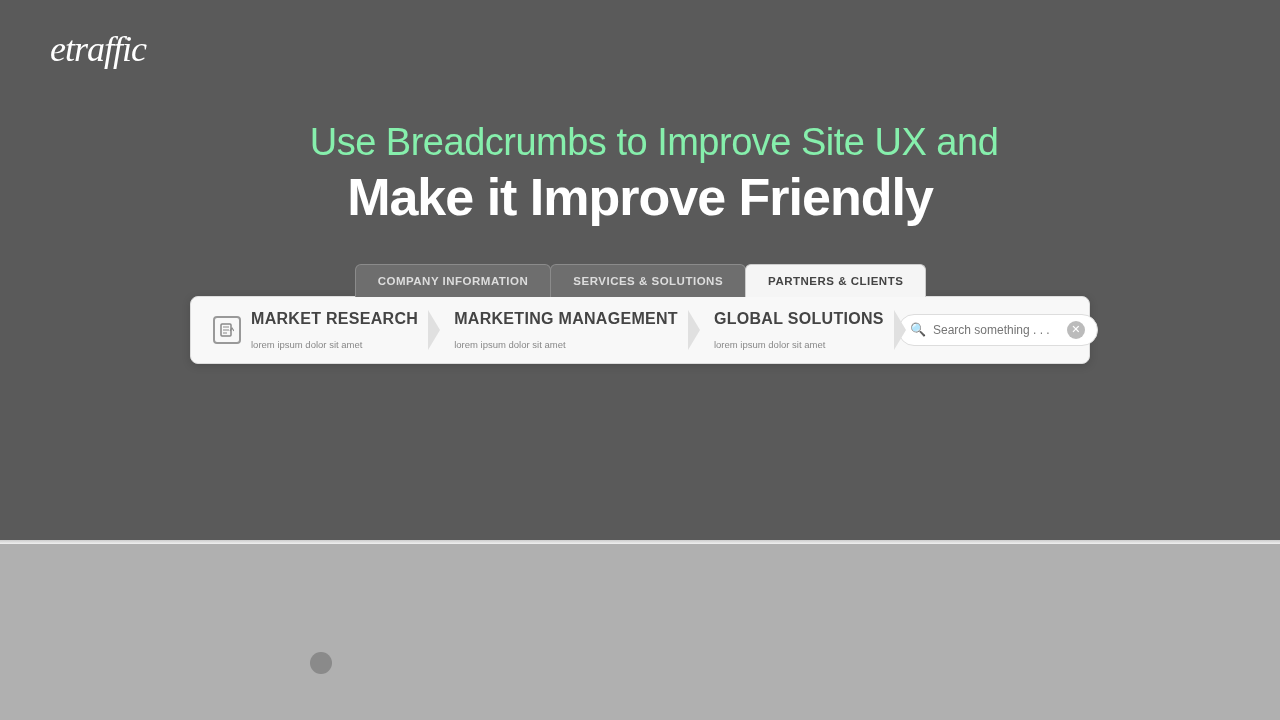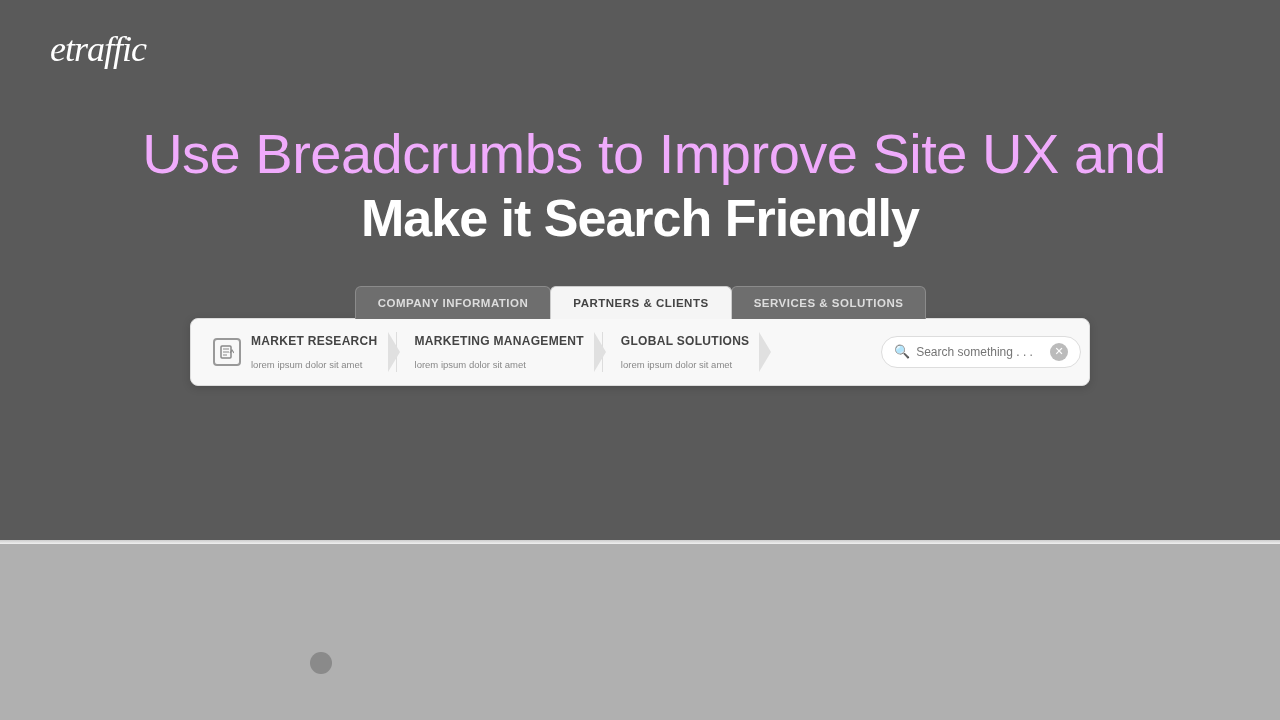--- a/index.html
+++ b/index.html
@@ -46,22 +46,22 @@
       letter-spacing: -1px;
     }
 
     
     .headline-area {
       margin-top: 120px;
       text-align: center;
       width: 100%;
     }
     .headline-line1 {
-      color: #f0abfc;
-      font-size: 56px;
+      color: #86efac;
+      font-size: 38px;
       font-weight: 300;
       letter-spacing: -0.5px;
       line-height: 1.2;
       padding-left: 28px;
     }
     .headline-line2 {
       color: #ffffff;
       font-size: 52px;
       font-weight: 800;
       letter-spacing: -1px;
@@ -161,21 +161,21 @@
       margin-right: 10px;
       flex-shrink: 0;
     }
 
     .breadcrumb-text-wrap {
       display: flex;
       flex-direction: column;
     }
 
     .breadcrumb-title {
-      font-size: 12px;
+      font-size: 16px;
       font-weight: 700;
       color: #444;
       text-transform: uppercase;
       letter-spacing: 0.3px;
     }
 
     .breadcrumb-sub {
       font-size: 9.5px;
       color: #888;
       margin-top: 11px;
@@ -259,27 +259,27 @@
 <body>
 
 <div class="top-section">
 
   <div class="logo-area">
     <div class="logo-text"><em style="font-style:italic;font-family:Georgia,serif;font-size:36px;color:white;letter-spacing:-1px;">etraffic</em></div>
   </div>
 
   <div class="headline-area">
     <div class="headline-line1">Use Breadcrumbs to Improve Site UX and</div>
-    <div class="headline-line2">Make it Search Friendly</div>
+    <div class="headline-line2">Make it Improve Friendly</div>
   </div>
 
   <div class="nav-tabs-container">
     <div class="nav-tab inactive">COMPANY INFORMATION</div>
+    <div class="nav-tab inactive">SERVICES &amp; SOLUTIONS</div>
     <div class="nav-tab active">PARTNERS &amp; CLIENTS</div>
-    <div class="nav-tab inactive">SERVICES &amp; SOLUTIONS</div>
   </div>
 
   <div class="breadcrumb-bar">
 
     <div class="breadcrumb-item">
       <div class="breadcrumb-icon">
         <svg width="14" height="14" viewBox="0 0 14 14" fill="none">
           <rect x="1" y="1" width="10" height="12" rx="1" stroke="#888" stroke-width="1.5" fill="none"></rect>
           <path d="M3 4h6M3 7h6M3 10h4" stroke="#888" stroke-width="1.2"></path>
           <path d="M10 8 L12 5 L14 8" stroke="#888" stroke-width="1.2" fill="none"></path>

